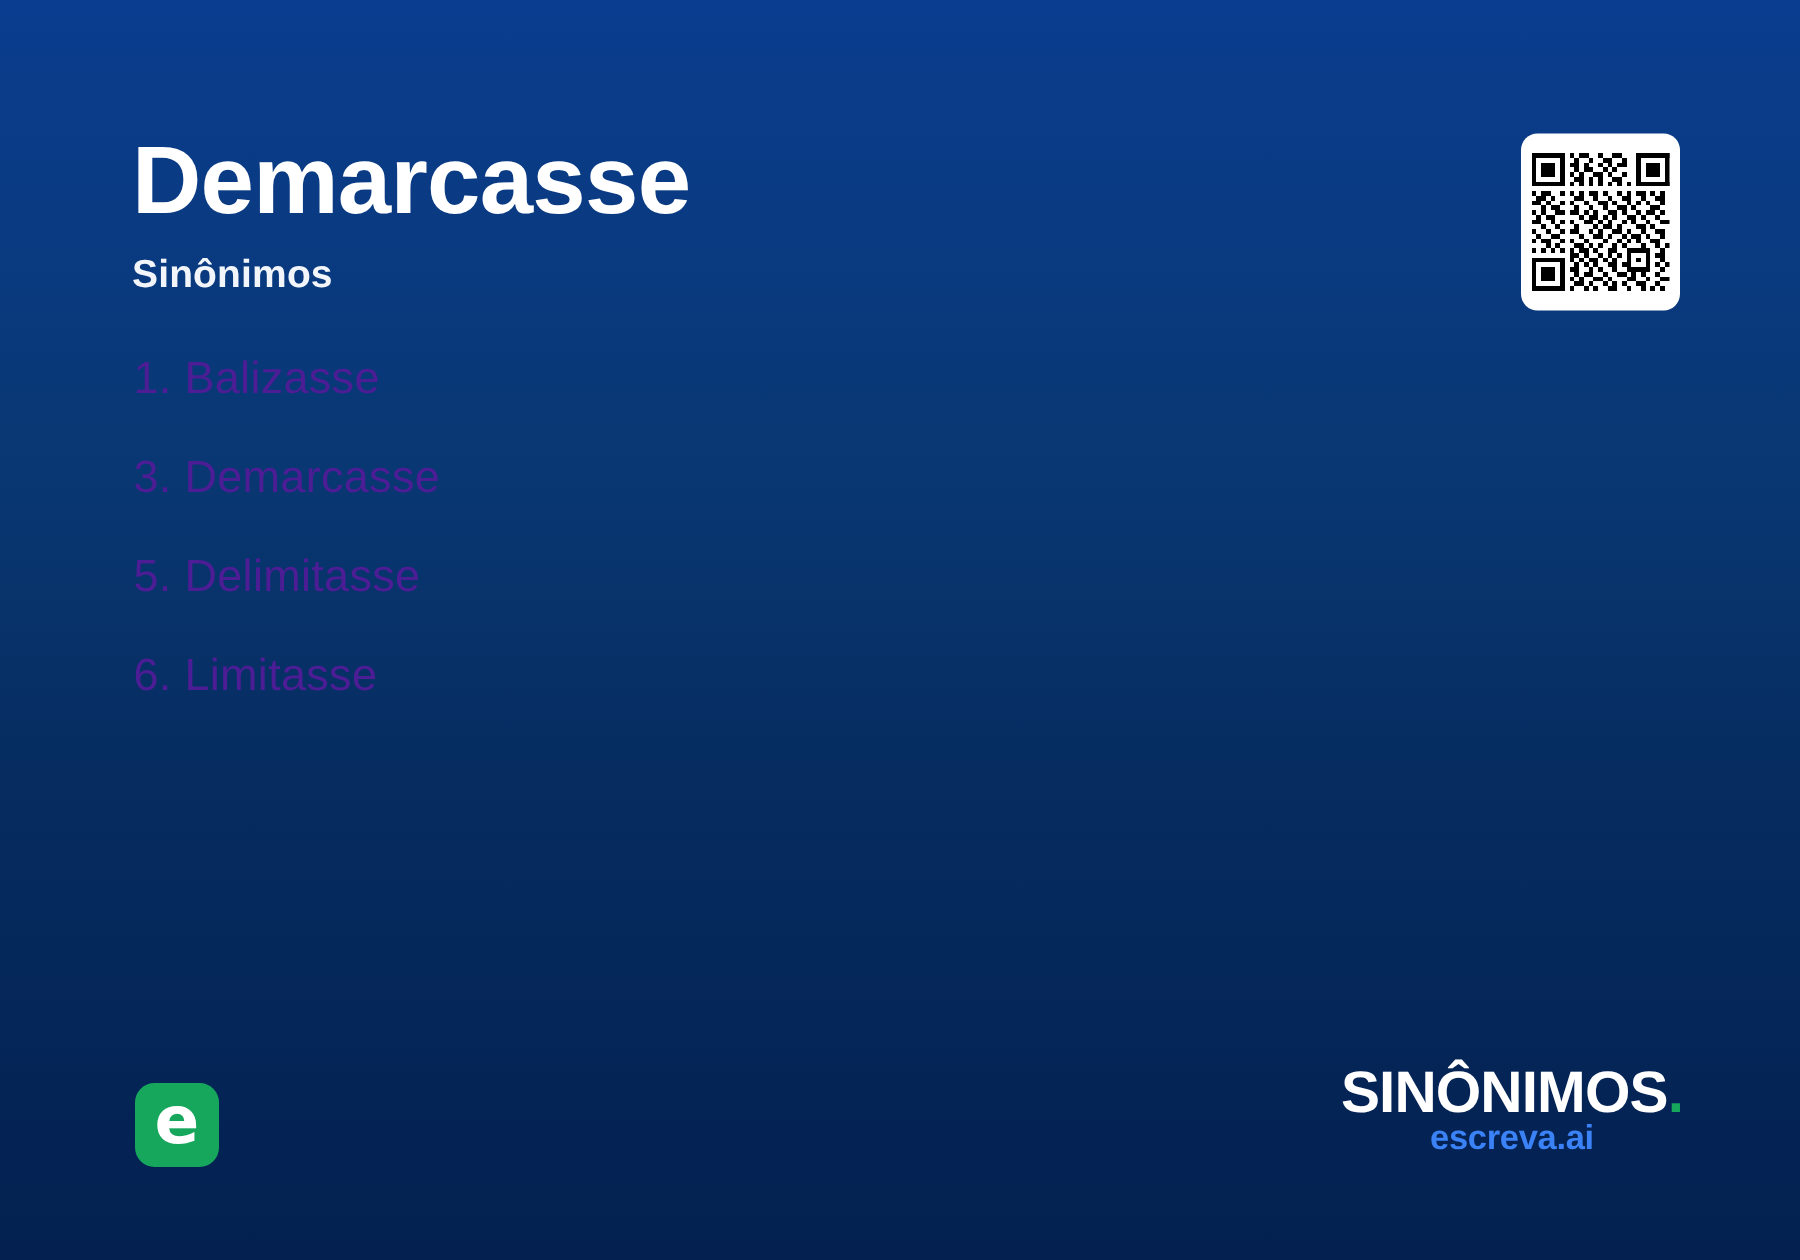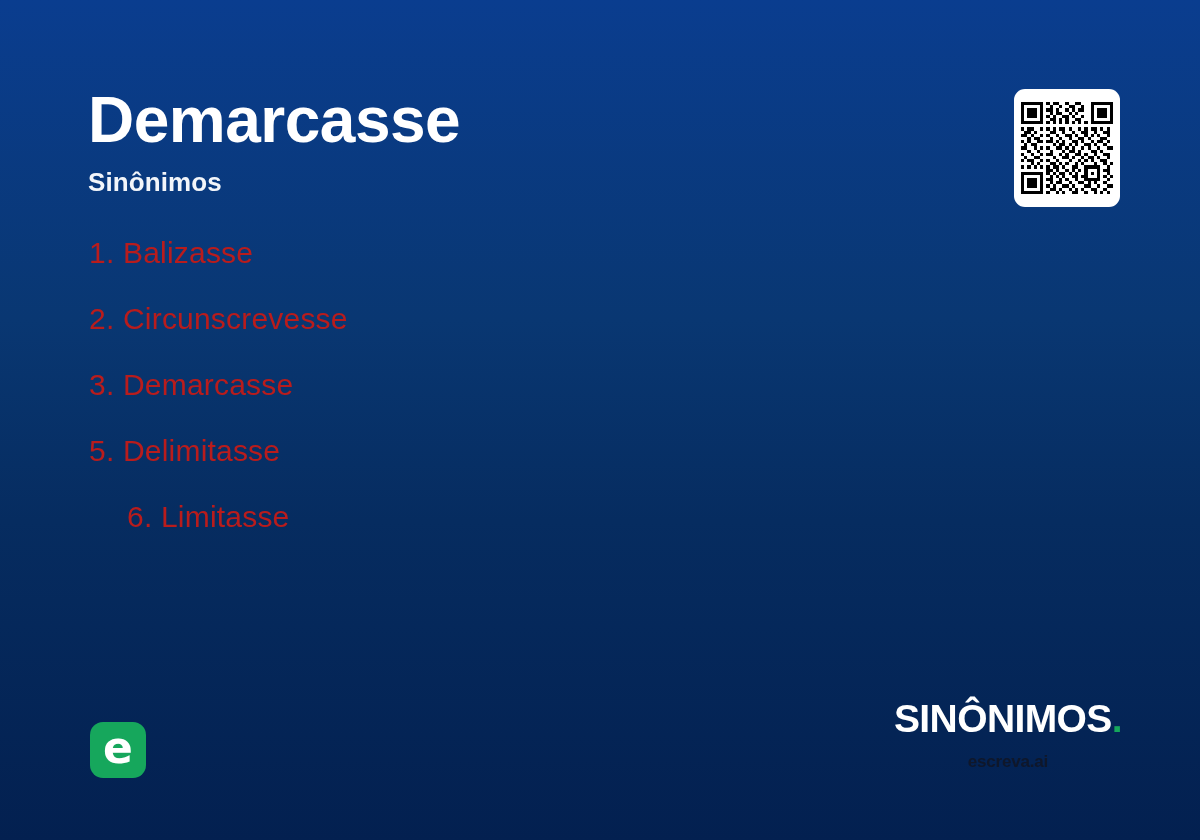--- a/index.html
+++ b/index.html
@@ -77,28 +77,28 @@
     position:absolute;
     left:89px;
     top:238px;
     width:780px;
     list-style:none;
   }
 
   .syn-item {
     font-size:30px;
     font-weight:400;
-    color:#b91c1c;
+    color:#4c1d95;
     line-height:1;
     height:32px;
     margin-bottom:34px;
     letter-spacing:0.2px;
     white-space:nowrap;
   }
-  .syn-item:last-child { margin-bottom:0;margin-left:38px; }
+  .syn-item:last-child { margin-bottom:0; }
 
   .syn-index { font-weight:400; }
   .syn-word  { font-weight:400; }
 
   
   .brand-badge {
     position:absolute;
     left:90px;
     bottom:62px;
     width:56px;
@@ -131,25 +131,25 @@
     font-weight:700;
     letter-spacing:-0.6px;
     color:#ffffff;
     line-height:0.96;
     display:block;
     white-space:nowrap;
   }
   .wordmark-main .dot { color:#16a75c; }
   .wordmark-sub {
     display:block;
-    margin-top:16px;
-    font-size:17px;
+    margin-top:0;
+    font-size:23px;
     font-weight:700;
     letter-spacing:-0.2px;
-    color:#0f172a;
+    color:#3b82f6;
     line-height:1;
     white-space:nowrap;
   }
 </style>
 </head>
 <body>
 
 <div class="card">
 
   <div class="header">
@@ -426,24 +426,20 @@
       </svg>
     </span>
   </div>
 
   <ol class="syn-list">
     <li class="syn-item">
       <span class="syn-index">1.</span>
       <span class="syn-word">Balizasse</span>
     </li>
     <li class="syn-item">
-      <span class="syn-index">2.</span>
-      <span class="syn-word">Circunscrevesse</span>
-    </li>
-    <li class="syn-item">
       <span class="syn-index">3.</span>
       <span class="syn-word">Demarcasse</span>
     </li>
     <li class="syn-item">
       <span class="syn-index">5.</span>
       <span class="syn-word">Delimitasse</span>
     </li>
     <li class="syn-item">
       <span class="syn-index">6.</span>
       <span class="syn-word">Limitasse</span>

